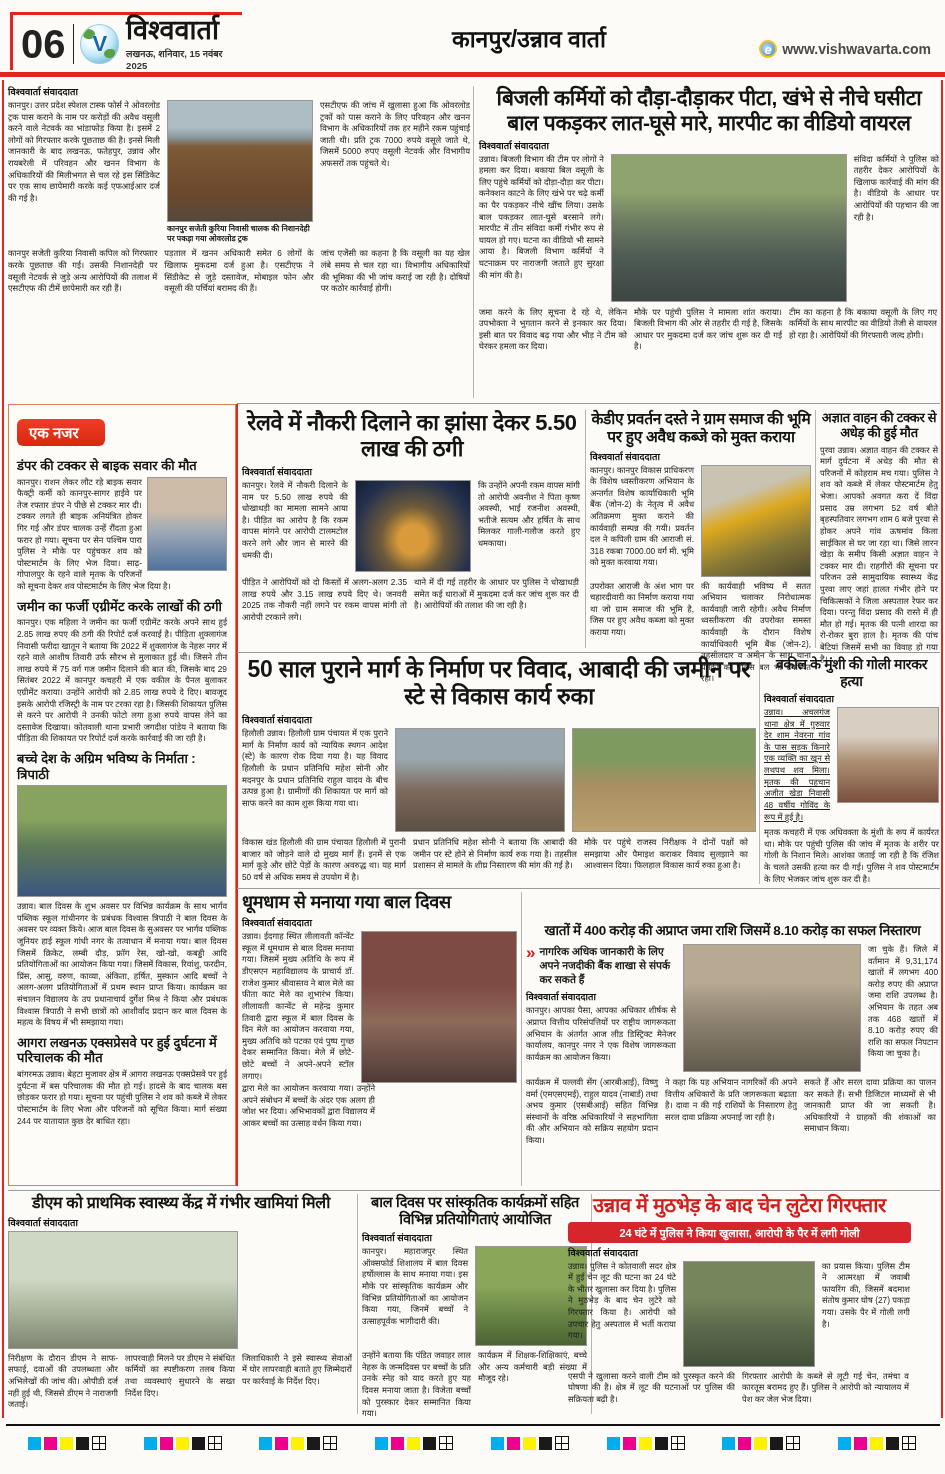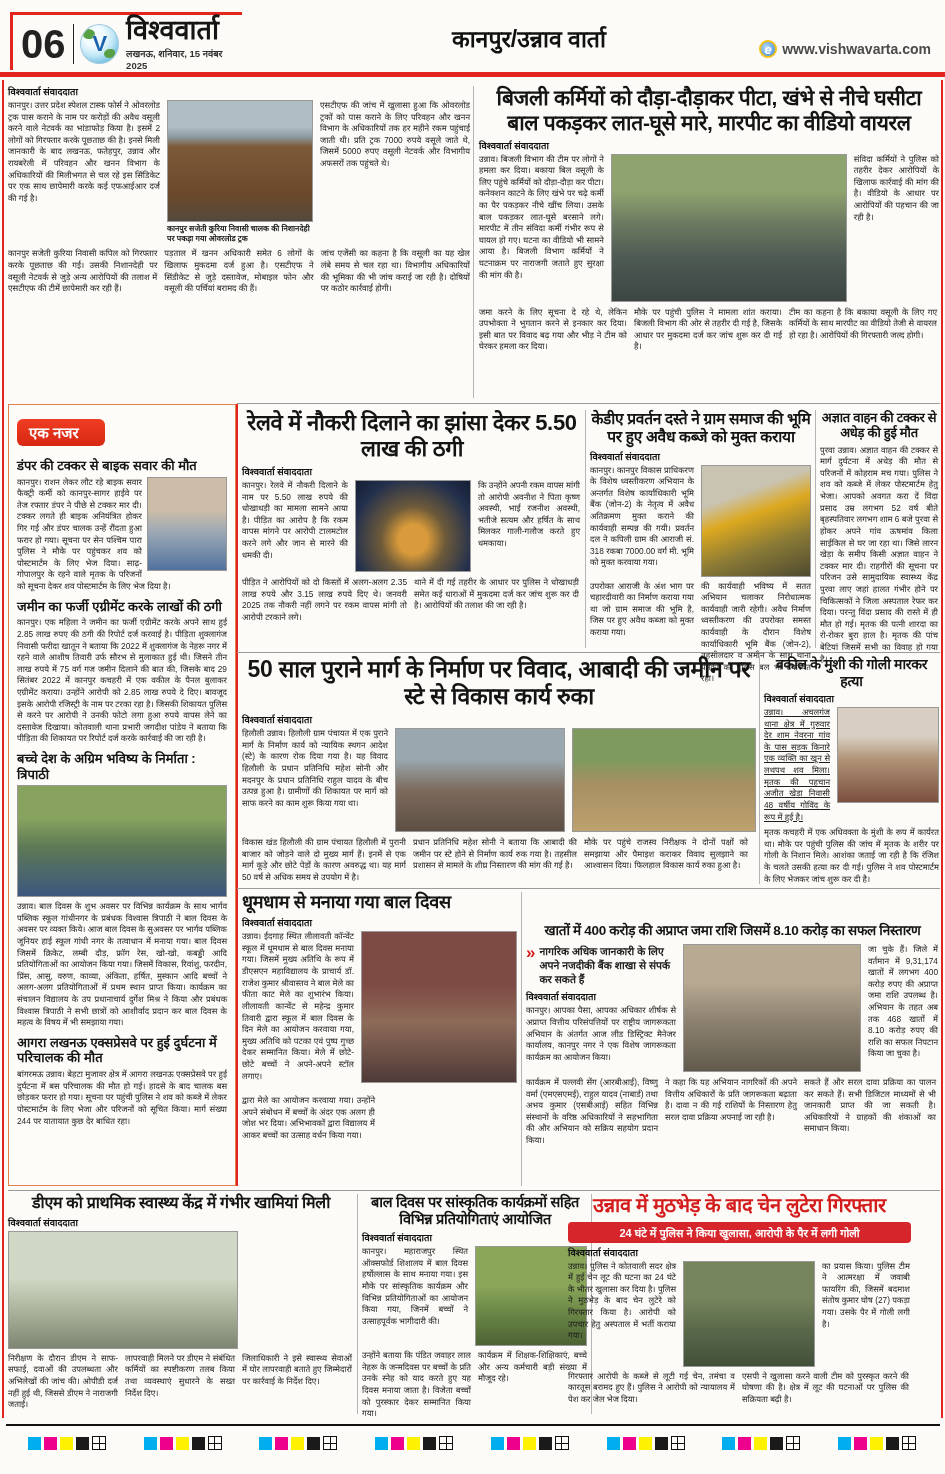--- a/index.html
+++ b/index.html
@@ -213,21 +213,21 @@
 
   <div class="abs hr" style="left:237px;top:888px;width:703px;"></div>
 
   <div class="abs" style="left:242px;top:892px;width:276px;">
     <div class="hl left" style="font-size:18px;">धूमधाम से मनाया गया बाल दिवस</div>
     <div class="by">विश्ववार्ता संवाददाता</div>
     <div class="cols">
       <div class="bt" style="width:112px;">उन्नाव। ईदगाह स्थित लीलावती कॉन्वेंट स्कूल में धूमधाम से बाल दिवस मनाया गया। जिसमें मुख्य अतिथि के रूप में डीएसएन महाविद्यालय के प्राचार्य डॉ. राजेश कुमार श्रीवास्तव ने बाल मेले का फीता काट मेले का शुभारंभ किया। लीलावती कान्वेंट से महेन्द्र कुमार तिवारी द्वारा स्कूल में बाल दिवस के दिन मेले का आयोजन करवाया गया, मुख्य अतिथि को पटका एवं पुष्प गुच्छ देकर सम्मानित किया। मेले में छोटे-छोटे बच्चों ने अपने-अपने स्टॉल लगाए।</div>
       <div class="ph f-indoor" style="width:156px;height:152px;"></div>
     </div>
-    <div class="cols" style="margin-top:12px;gap:28px;">
+    <div class="cols" style="margin-top:0;gap:28px;">
       <div class="bt" style="width:133px;">द्वारा मेले का आयोजन करवाया गया। उन्होंने अपने संबोधन में बच्चों के अंदर एक अलग ही जोश भर दिया। अभिभावकों द्वारा विद्यालय में आकर बच्चों का उत्साह वर्धन किया गया।</div>
     </div>
   </div>
 
   <div class="abs vr" style="left:521px;top:892px;height:294px;"></div>
 
   <div class="abs" style="left:526px;top:892px;width:413px;margin-top:31px;">
     <div class="hl" style="font-size:13.5px;">खातों में 400 करोड़ की अप्राप्त जमा राशि जिसमें 8.10 करोड़ का सफल निस्तारण</div>
     <div class="cols" style="margin-top:5px;">
       <div style="width:150px;">
@@ -283,22 +283,22 @@
   <div class="abs" style="left:568px;top:1194px;width:343px;">
     <div class="hl red" style="font-size:20px;">उन्नाव में मुठभेड़ के बाद चेन लुटेरा गिरफ्तार</div>
     <div id="mtband">24 घंटे में पुलिस ने किया खुलासा, आरोपी के पैर में लगी गोली</div>
     <div class="by">विश्ववार्ता संवाददाता</div>
     <div class="cols">
       <div class="bt" style="width:108px;">उन्नाव। पुलिस ने कोतवाली सदर क्षेत्र में हुई चेन लूट की घटना का 24 घंटे के भीतर खुलासा कर दिया है। पुलिस ने मुठभेड़ के बाद चेन लुटेरे को गिरफ्तार किया है। आरोपी को उपचार हेतु अस्पताल में भर्ती कराया गया।</div>
       <div class="ph f-police" style="width:132px;height:106px;"></div>
       <div class="bt" style="width:88px;">का प्रयास किया। पुलिस टीम ने आत्मरक्षा में जवाबी फायरिंग की, जिसमें बदमाश संतोष कुमार घोष (27) पकड़ा गया। उसके पैर में गोली लगी है।</div>
     </div>
     <div class="cols" style="margin-top:4px;">
+      <div class="bt" style="width:167px;">एसपी ने खुलासा करने वाली टीम को पुरस्कृत करने की घोषणा की है। क्षेत्र में लूट की घटनाओं पर पुलिस की सक्रियता बढ़ी है।</div>
       <div class="bt" style="width:167px;">गिरफ्तार आरोपी के कब्जे से लूटी गई चेन, तमंचा व कारतूस बरामद हुए हैं। पुलिस ने आरोपी को न्यायालय में पेश कर जेल भेज दिया।</div>
-      <div class="bt" style="width:167px;">एसपी ने खुलासा करने वाली टीम को पुरस्कृत करने की घोषणा की है। क्षेत्र में लूट की घटनाओं पर पुलिस की सक्रियता बढ़ी है।</div>
     </div>
   </div>
 
   <div class="abs" id="marksrule"></div>
   <div class="abs" id="marksrow">
     <div class="regset">
         <span class="rsq c"></span>
         <span class="rsq m"></span>
         <span class="rsq y"></span>
         <span class="rsq k"></span>

